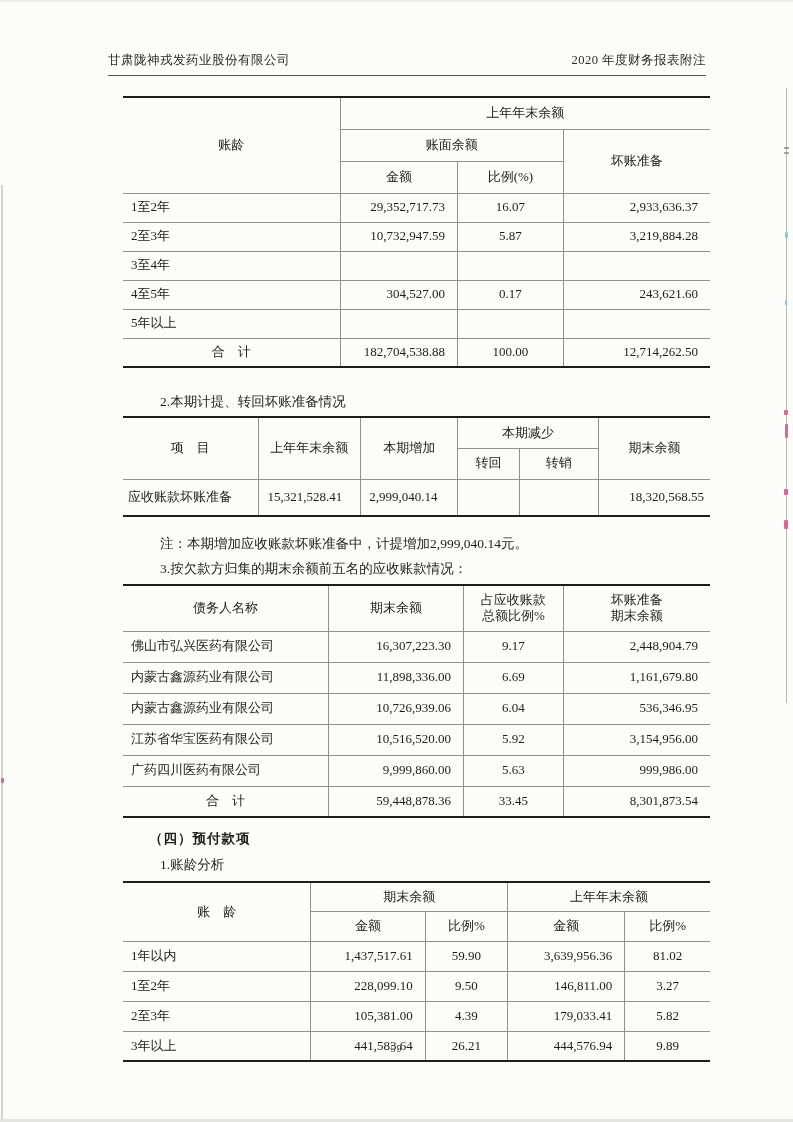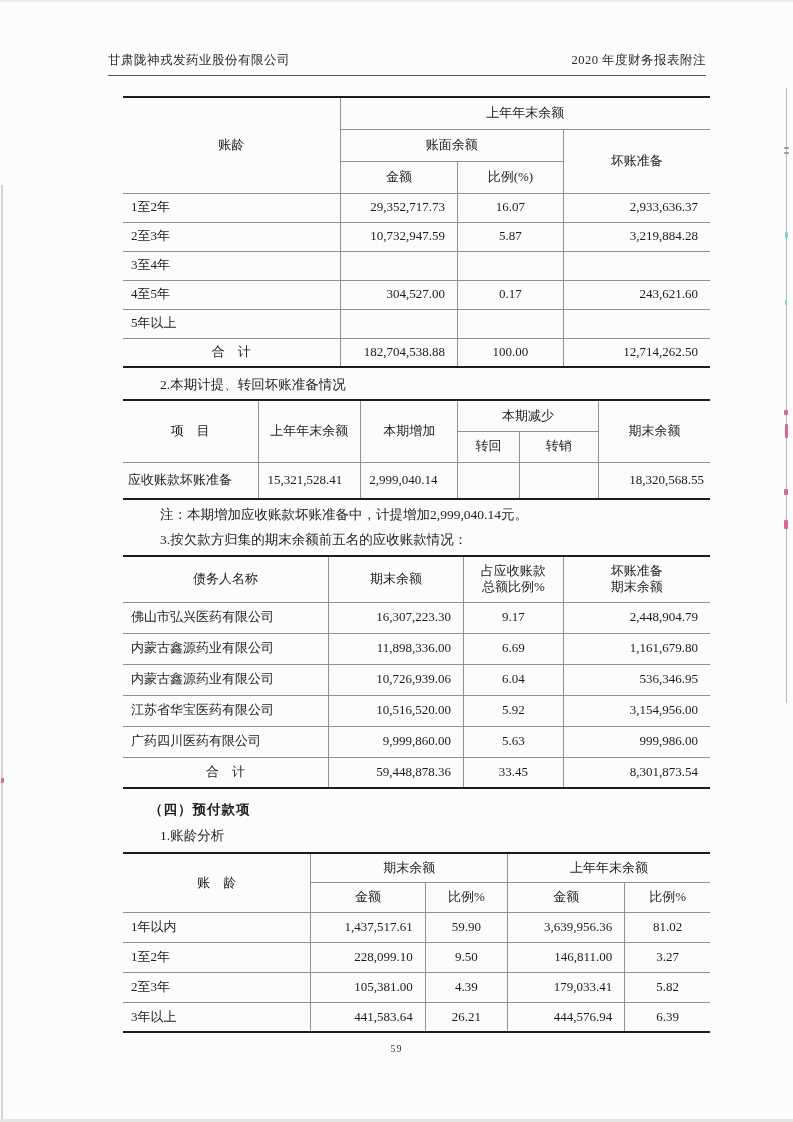--- a/index.html
+++ b/index.html
@@ -84,22 +84,22 @@
   .ctr { text-align: center; }
   .pre { white-space: pre-line; }
   .t2 td { height: 31px; }
   .t2 .drow td { height: 37px; }
   .t3 .hrow td { height: 46px; }
   .t3 td { height: 31px; }
   .t4 .hrow td { height: 29px; }
   .t4 td { height: 30px; }
 
   .para { line-height: 19px; padding-left: 37px; color: #1d1d1d; font-size: 13.5px; }
-  .s2-title { margin-top: 7px; margin-bottom: 5px; }
-  .note     { margin-top: 5px;  margin-bottom: 0; }
+  .s2-title { margin-top: 24px; margin-bottom: 5px; }
+  .note     { margin-top: 17px;  margin-bottom: 0; }
   .s3-title { margin-top: 6px; margin-bottom: 6px; }
   .s4-title { margin-top: 11px; margin-bottom: 7px; padding-left: 26px; font-weight: bold; letter-spacing: 1px; }
   .s4-sub   { margin-top: 0; margin-bottom: 7px; }
 
   .footer {
     position: absolute;
     top: 1043px;
     left: 0;
     width: 100%;
     text-align: center;
@@ -328,21 +328,21 @@
           <td class="amt">105,381.00</td>
           <td class="pct">4.39</td>
           <td class="amt">179,033.41</td>
           <td class="pct">5.82</td>
         </tr>
         <tr>
           <td class="lbl">3年以上</td>
           <td class="amt">441,583.64</td>
           <td class="pct">26.21</td>
           <td class="amt">444,576.94</td>
-          <td class="pct">6.39</td>
+          <td class="pct">9.89</td>
         </tr>
       </tbody>
     </table>
 
   </div>
 
   <div class="footer">59</div>
 
 </div>
 

